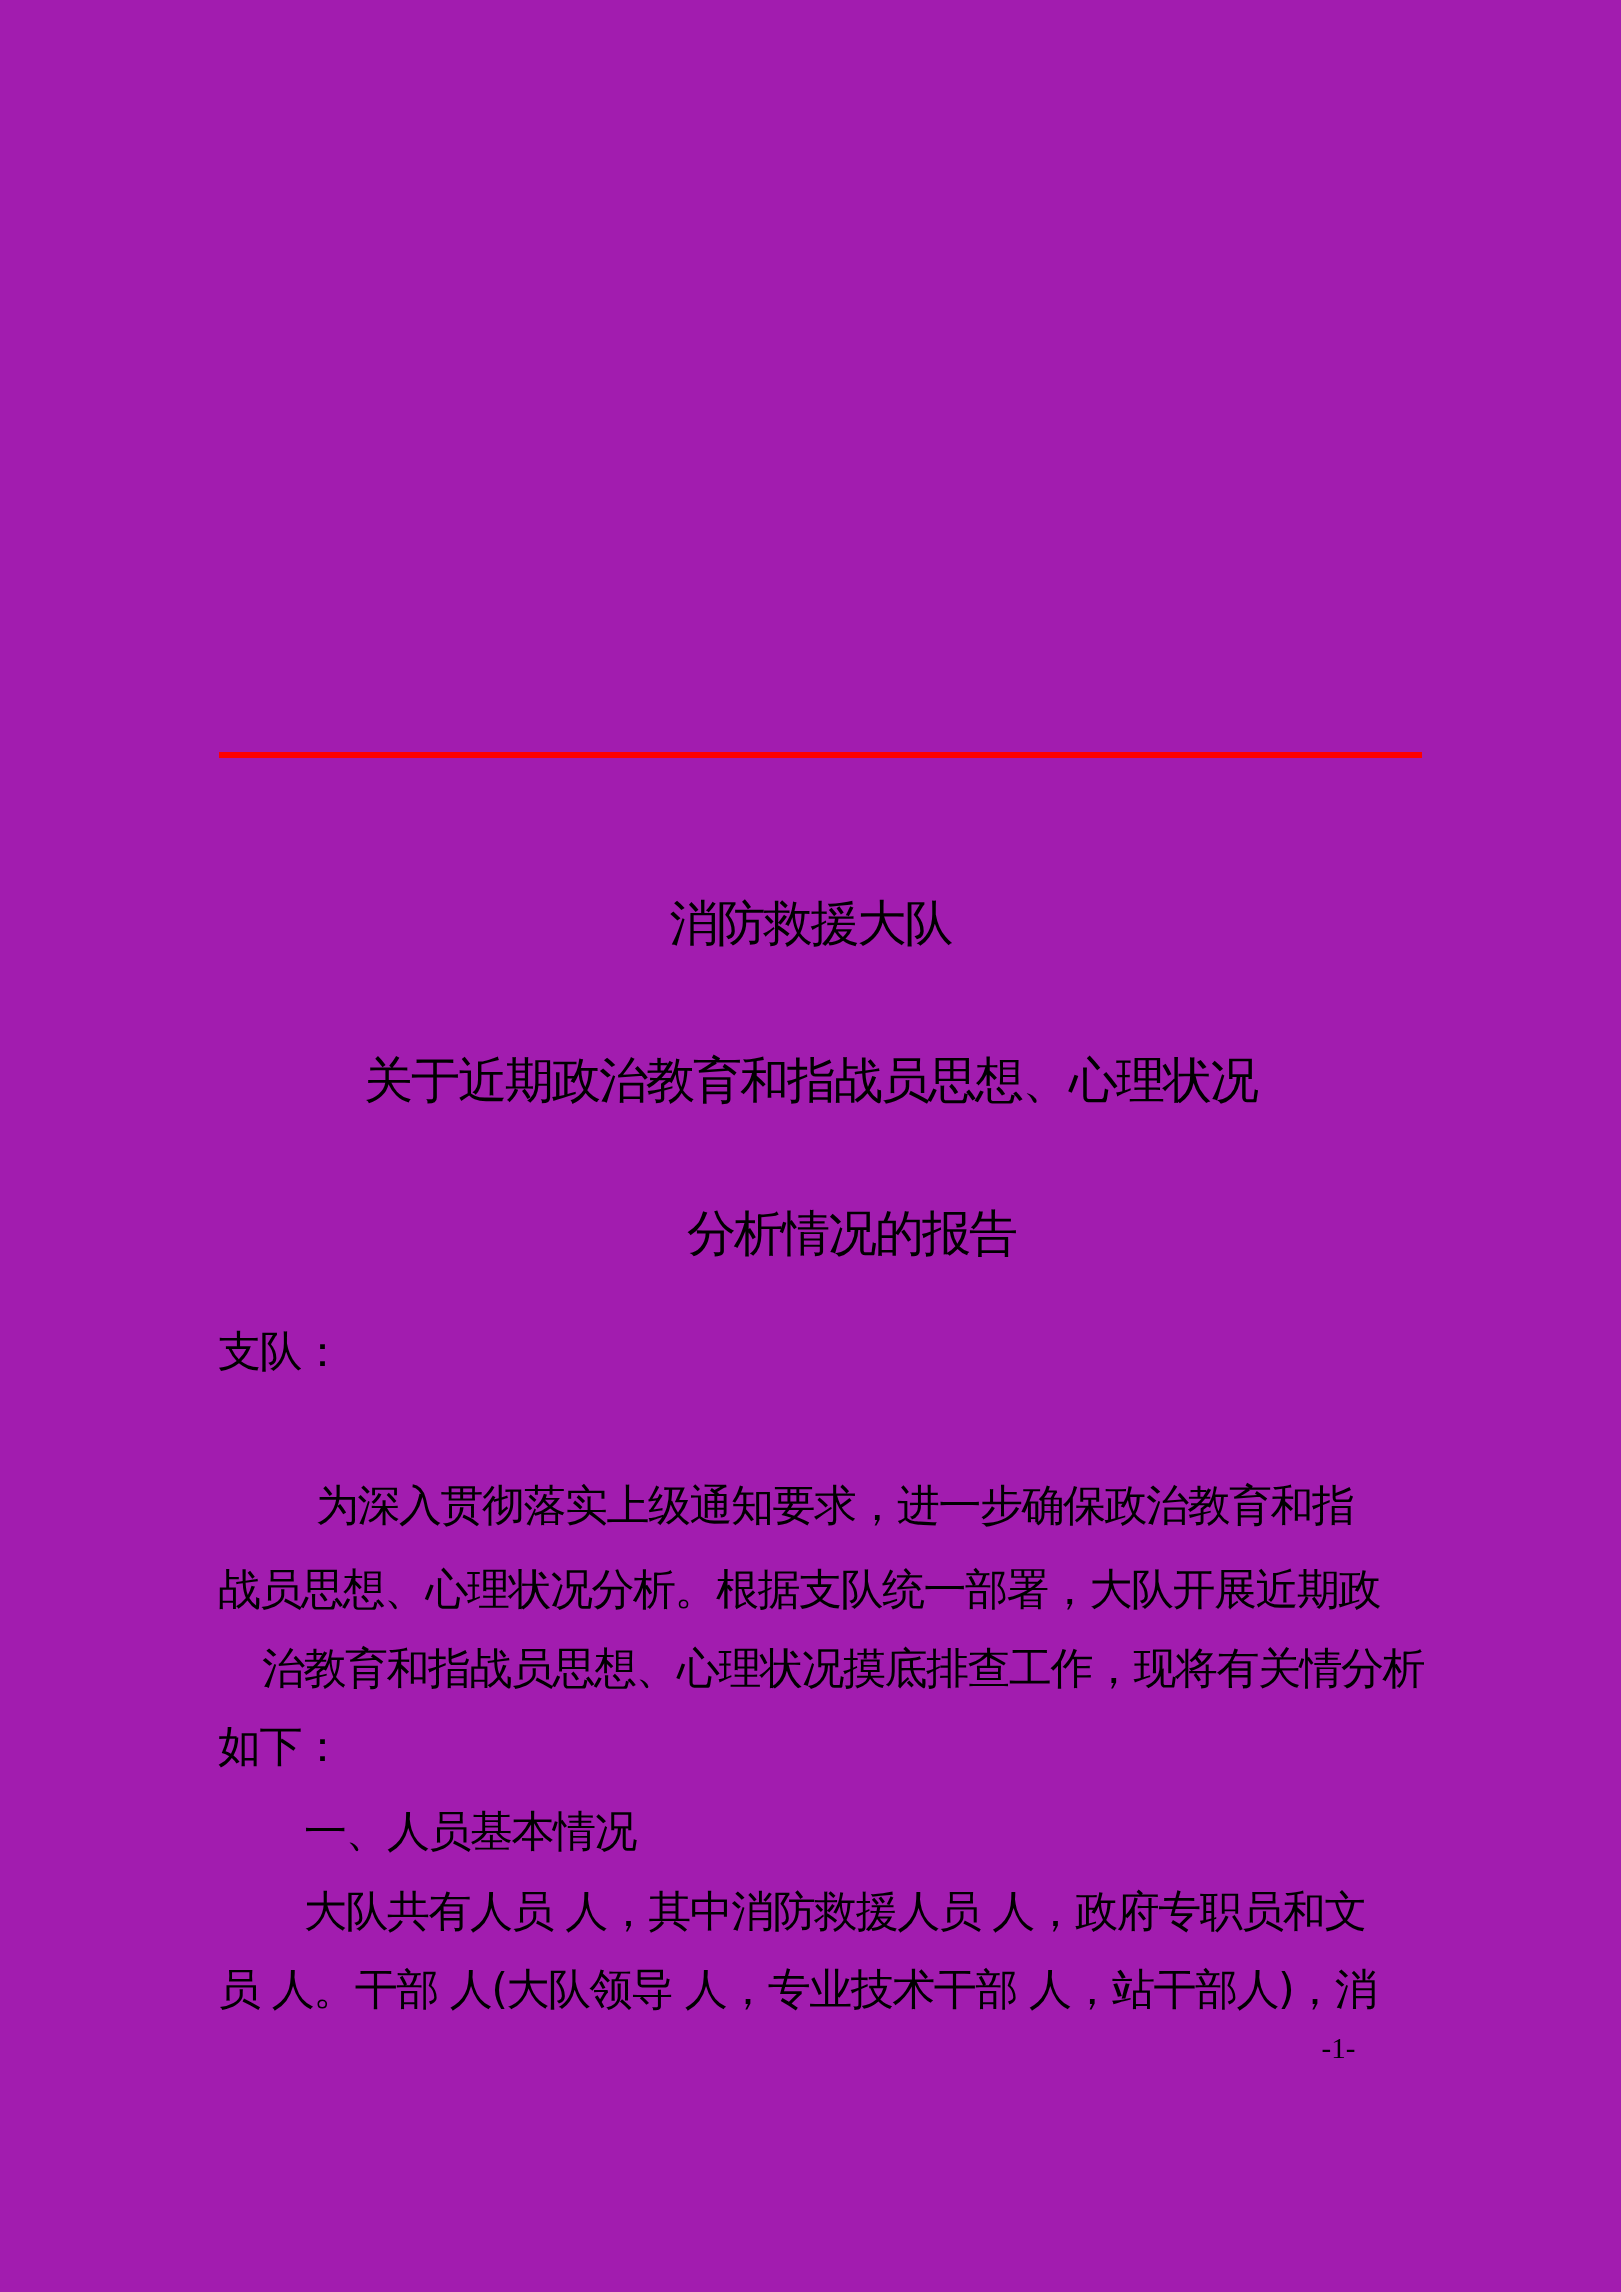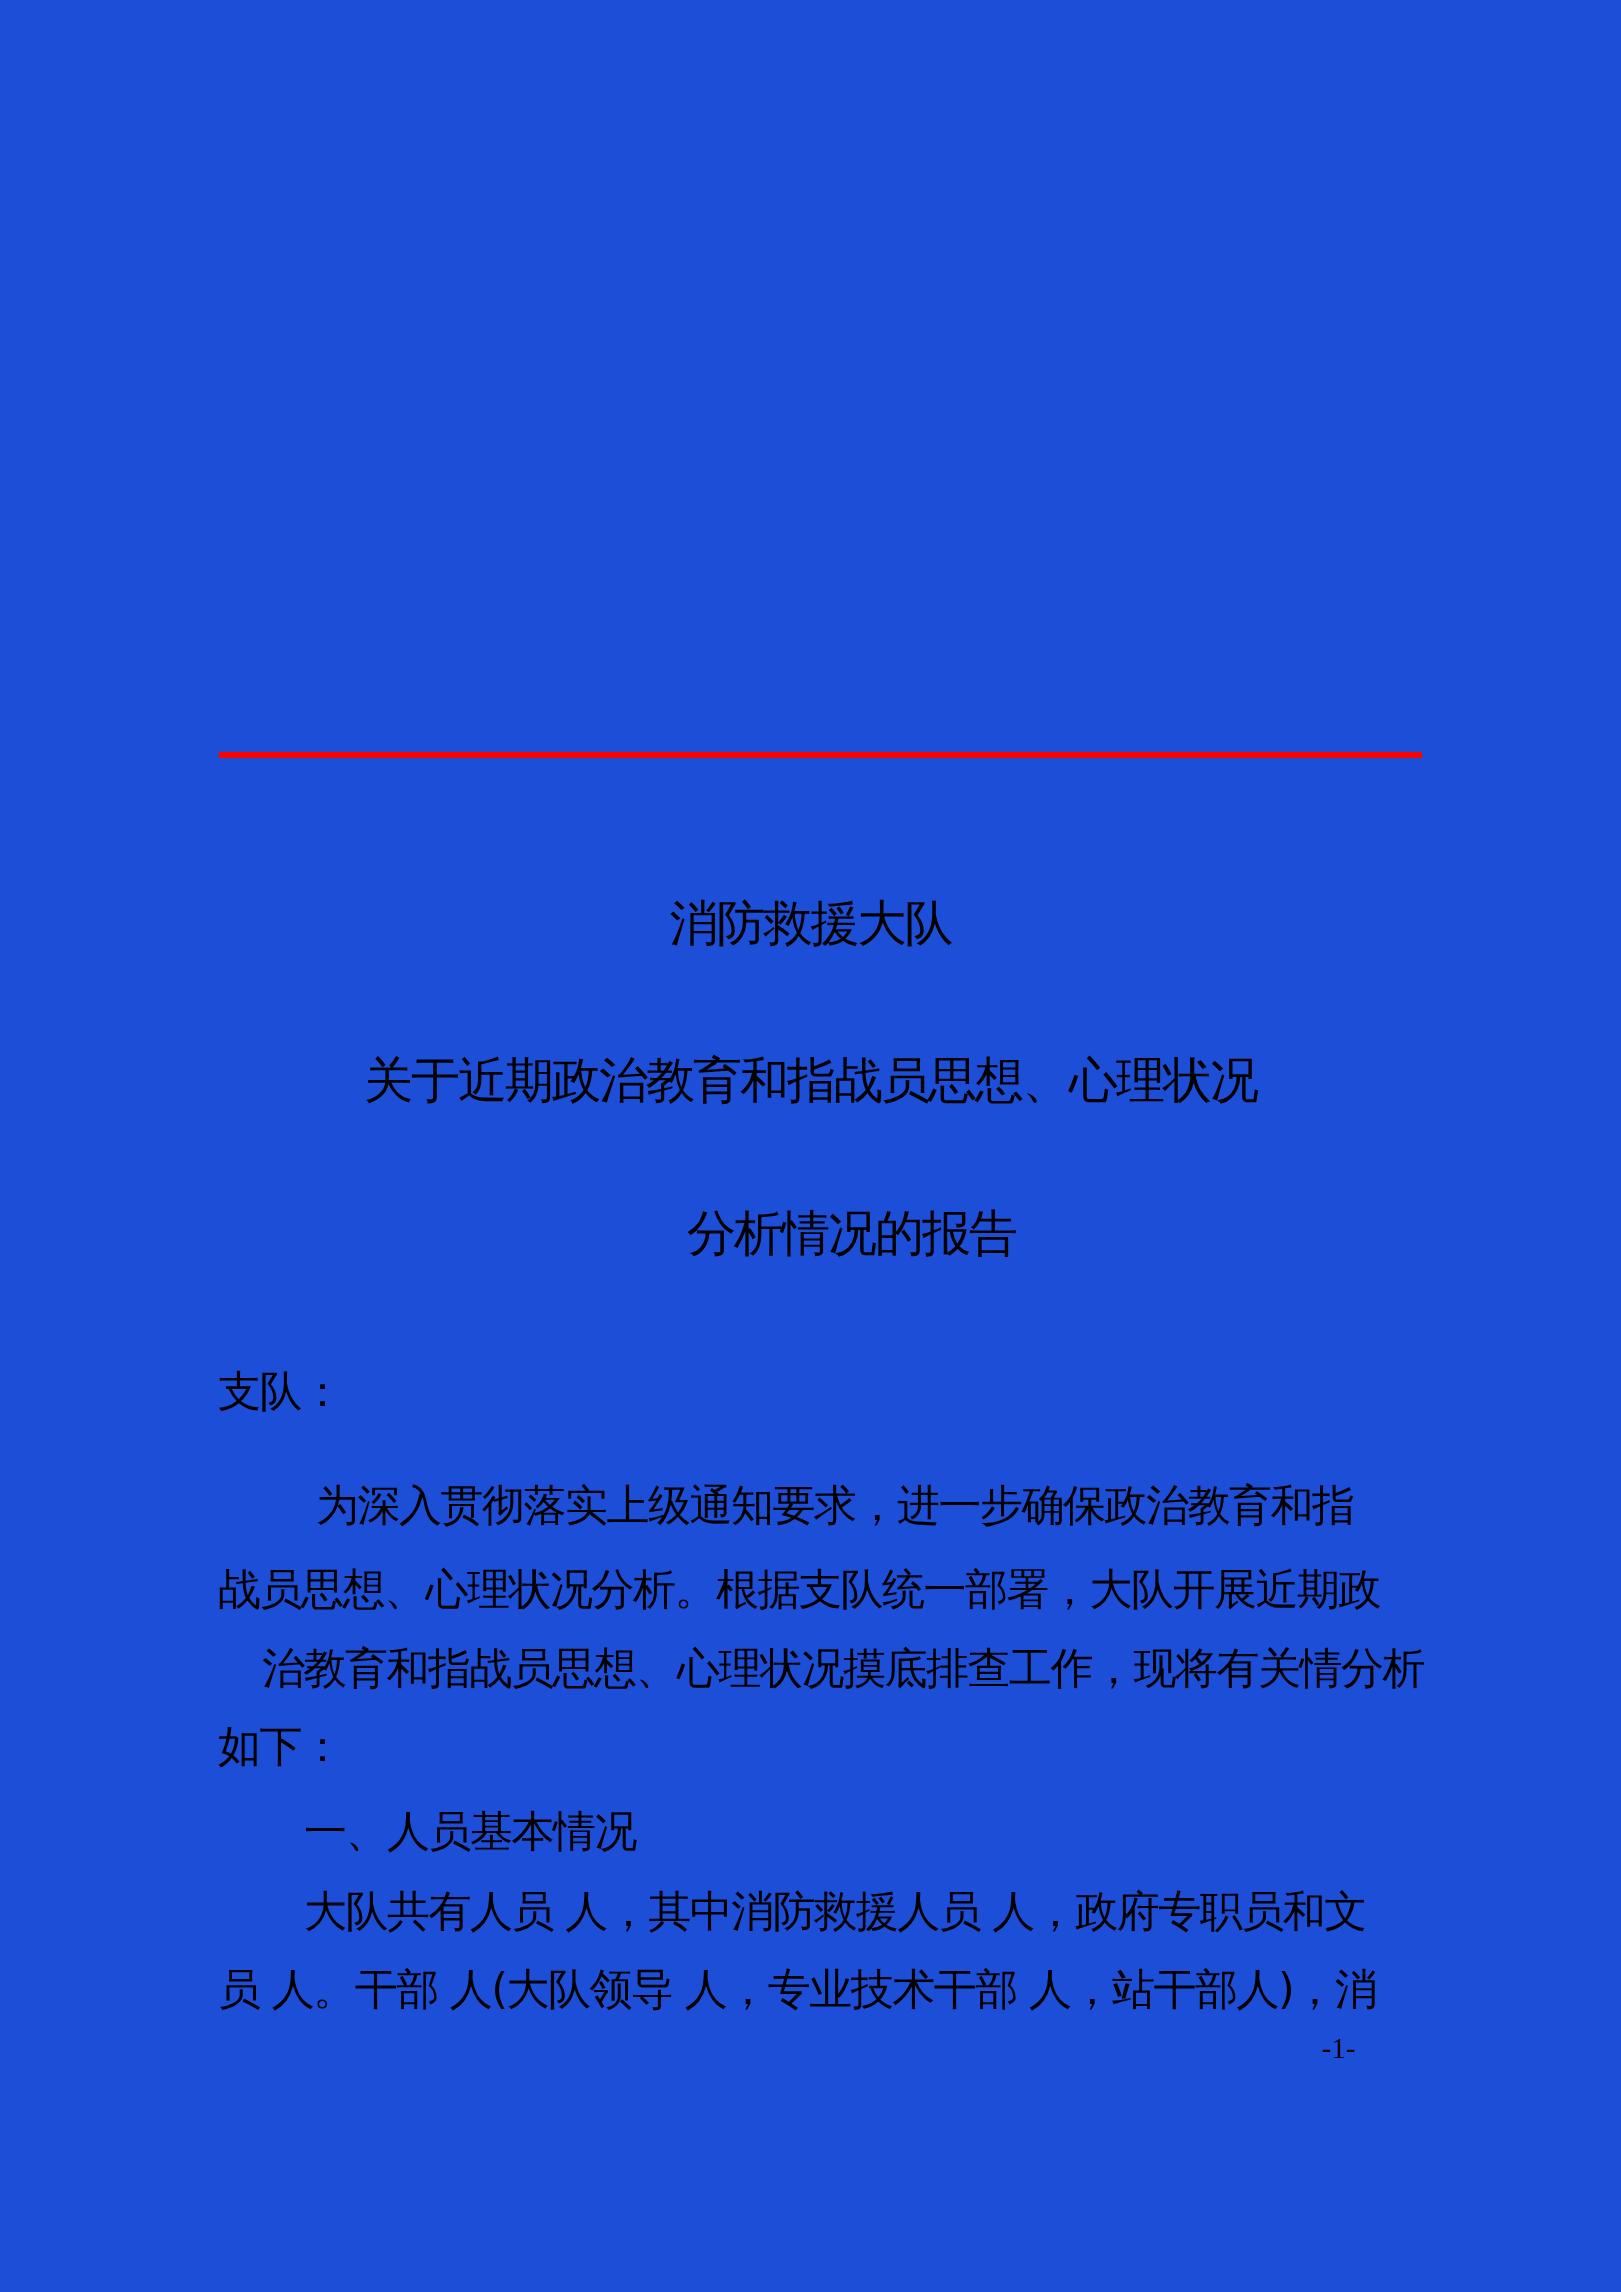--- a/index.html
+++ b/index.html
@@ -13,21 +13,21 @@
       position: relative;
       overflow: hidden;
       font-family: "DejaVu Sans", "Liberation Sans", sans-serif;
       color: #000000;
     }
     .page {
       position: absolute;
       left: 0; top: 0;
       width: 1621px;
       height: 2293px;
-      background: #1d4ed8;
+      background: #a21caf;
     }
     .red-rule {
       position: absolute;
       left: 219px;
       top: 752px;
       width: 1203px;
       height: 5.9px;
       background: #ff0000;
     }
     .title-line {
@@ -48,21 +48,21 @@
       position: absolute;
       left: 218px;
       width: 1206px;
       font-size: 43px;
       line-height: 59px;
       white-space: nowrap;
       letter-spacing: -1.5px;
     }
     .indent { left: 304px; }
 
-    .l-salutation { top: 1362px; }
+    .l-salutation { top: 1322px; }
     .l-p1a { top: 1476px; margin-left: 12px; }
     .l-p1b { top: 1560px; }
     .l-p1c { top: 1639px; text-align: right; }
     .l-p1d { top: 1717px; }
     .l-h1  { top: 1802px; }
     .l-p2a { top: 1882px; }
     .l-p2b { top: 1960px; }
 
     .page-number {
       position: absolute;

